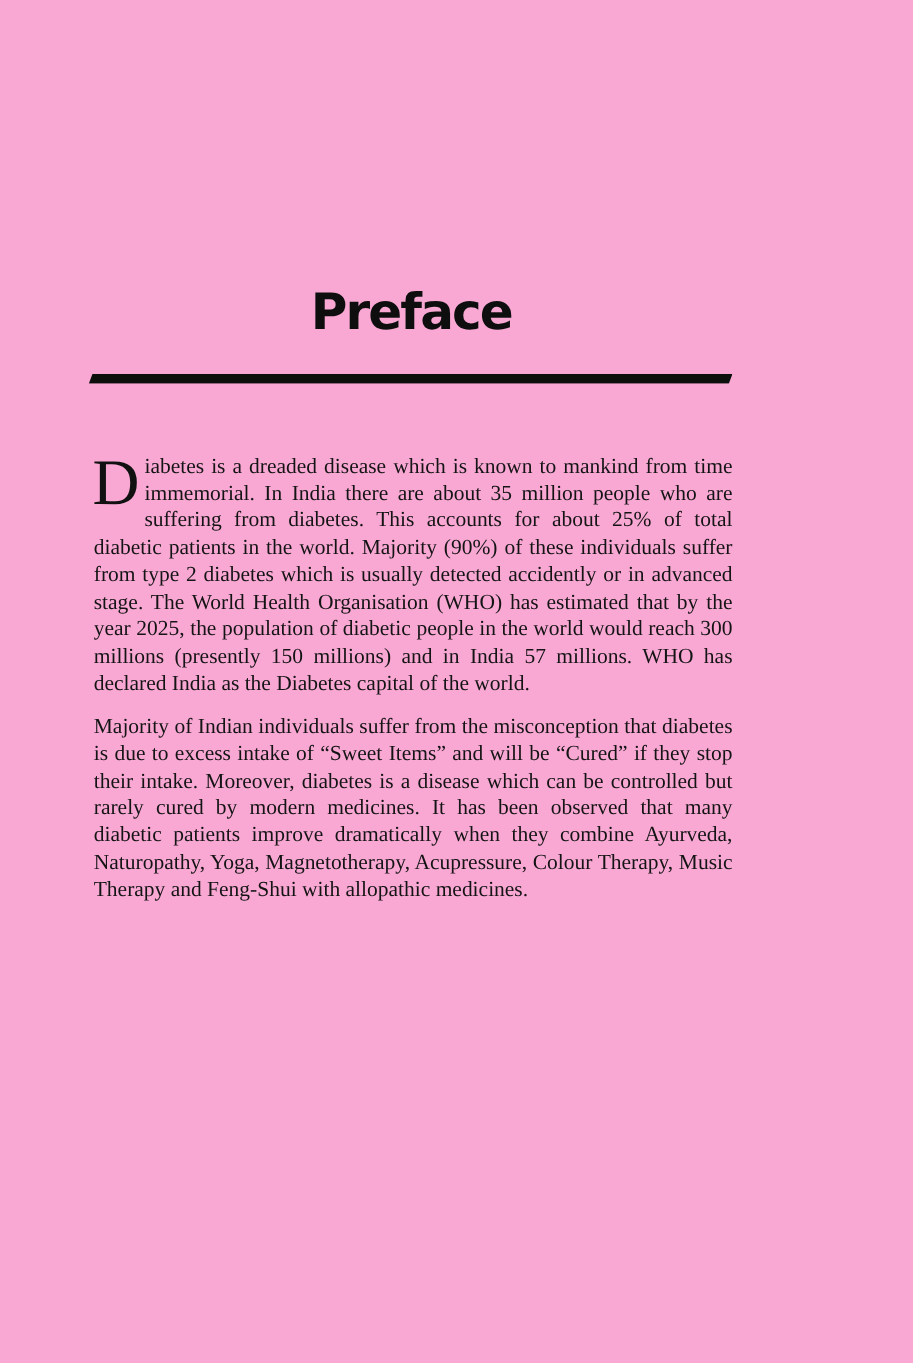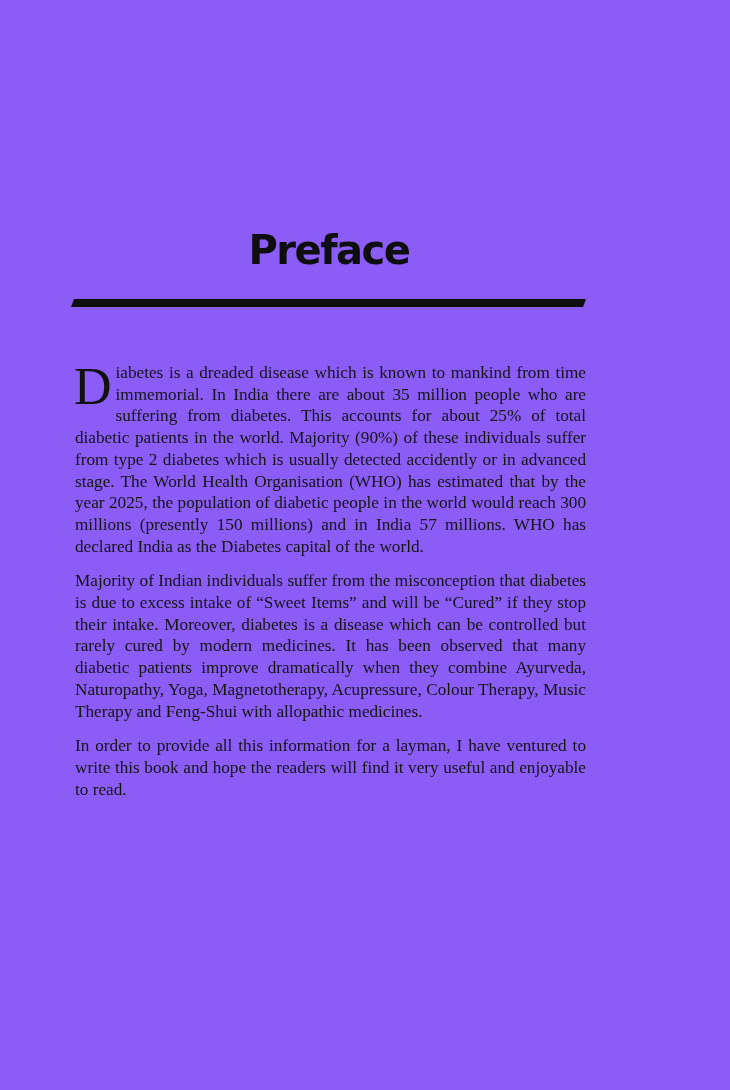--- a/index.html
+++ b/index.html
@@ -11,21 +11,21 @@
       width: 730px;
       height: 1090px;
       position: relative;
       overflow: hidden;
       color: #111111;
     }
     .page {
       position: absolute;
       left: 0; top: 0;
       width: 730px; height: 1090px;
-      background: #8b5cf6;
+      background: #f9a8d4;
     }
     .title {
       position: absolute;
       left: 0;
       width: 658px;
       top: 224px;
       text-align: center;
       font-family: "DejaVu Sans", sans-serif;
       font-weight: bold;
       font-size: 40px;
@@ -72,15 +72,14 @@
 <body>
 
 <div class="page">
   <h1 class="title">Preface</h1>
 
   <div class="rule"></div>
 
   <div class="body-text">
     <p><span class="dropcap">D</span><span>iabetes is a dreaded disease which is known to mankind from time immemorial. In India there are about 35 million people who are suffering from diabetes. This accounts for about 25% of total diabetic patients in the world. Majority (90%) of these individuals suffer from type 2 diabetes which is usually detected accidently or in advanced stage. The World Health Organisation (WHO) has estimated that by the year 2025, the population of diabetic people in the world would reach 300 millions (presently 150 millions) and in India 57 millions. WHO has declared India as the Diabetes capital of the world.</span></p>
     <p>Majority of Indian individuals suffer from the misconception that diabetes is due to excess intake of “Sweet Items” and will be “Cured” if they stop their intake. Moreover, diabetes is a disease which can be controlled but rarely cured by modern medicines. It has been observed that many diabetic patients improve dramatically when they combine Ayurveda, Naturopathy, Yoga, Magnetotherapy, Acupressure, Colour Therapy, Music Therapy and Feng-Shui with allopathic medicines.</p>
-    <p>In order to provide all this information for a layman, I have ventured to write this book and hope the readers will find it very useful and enjoyable to read.</p>
   </div>
 </div>
 
 </body></html>

